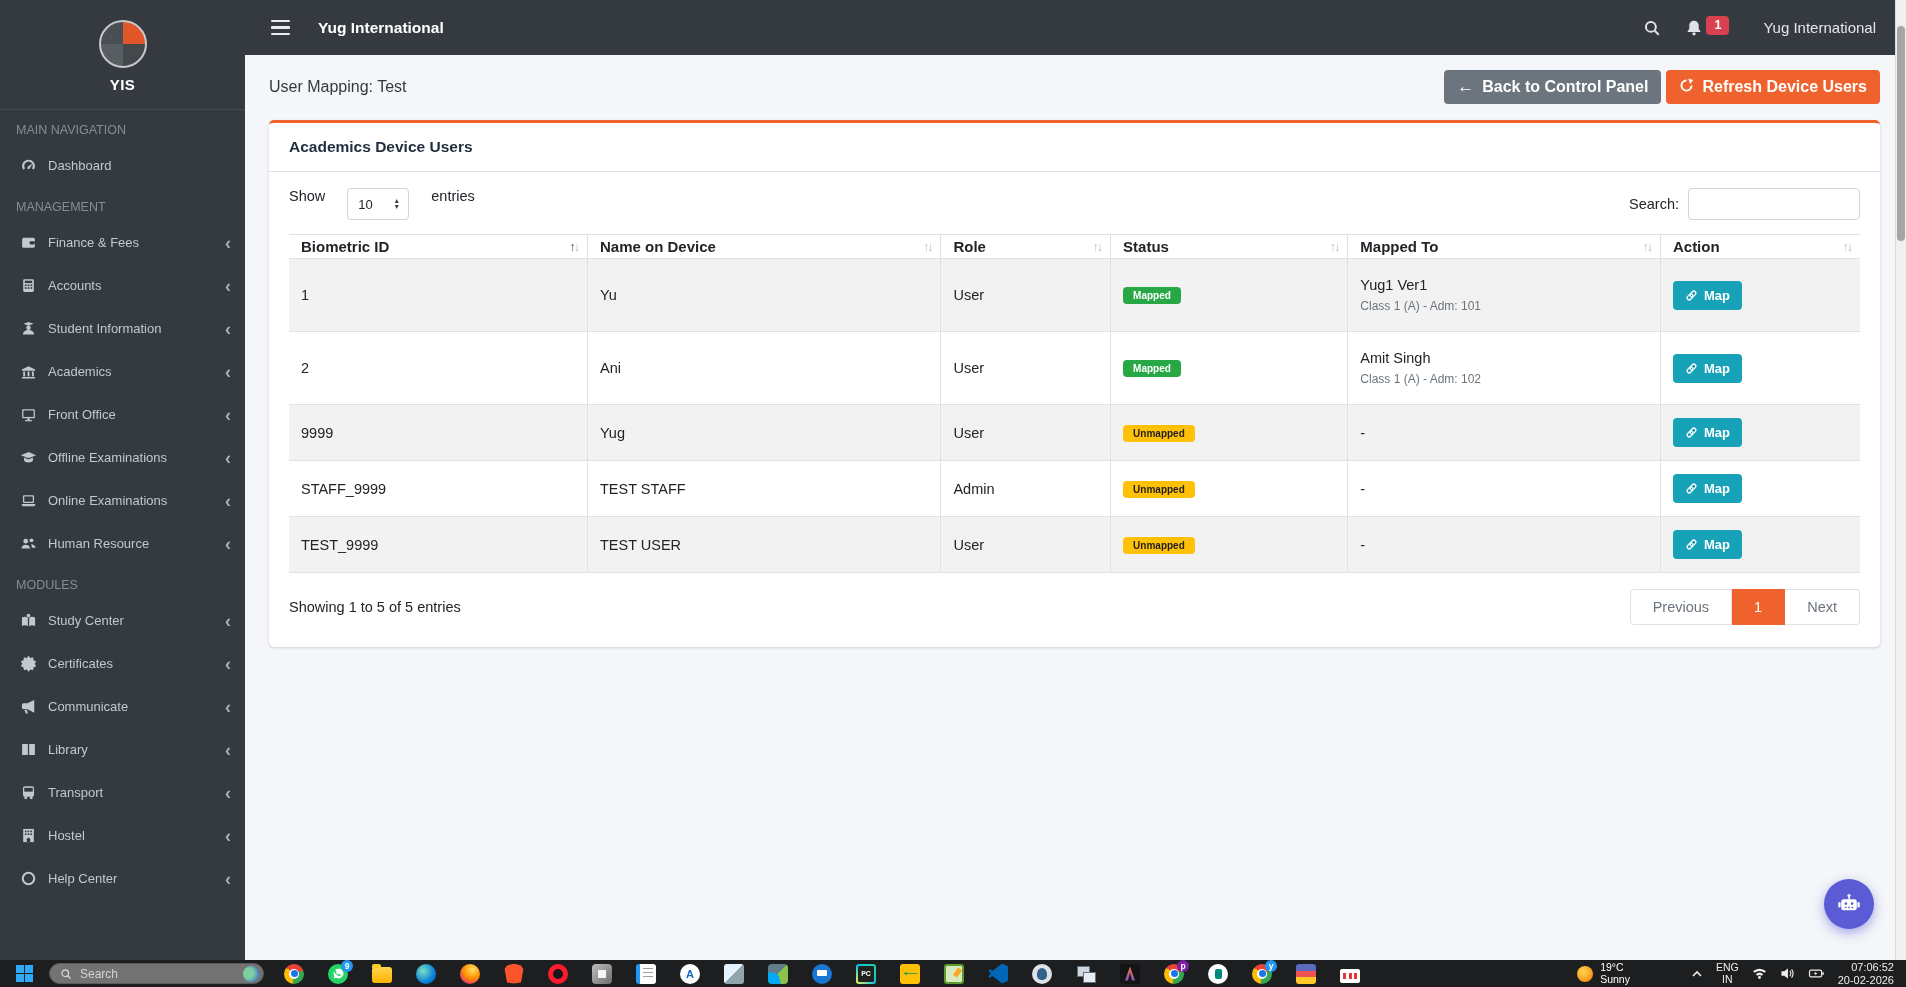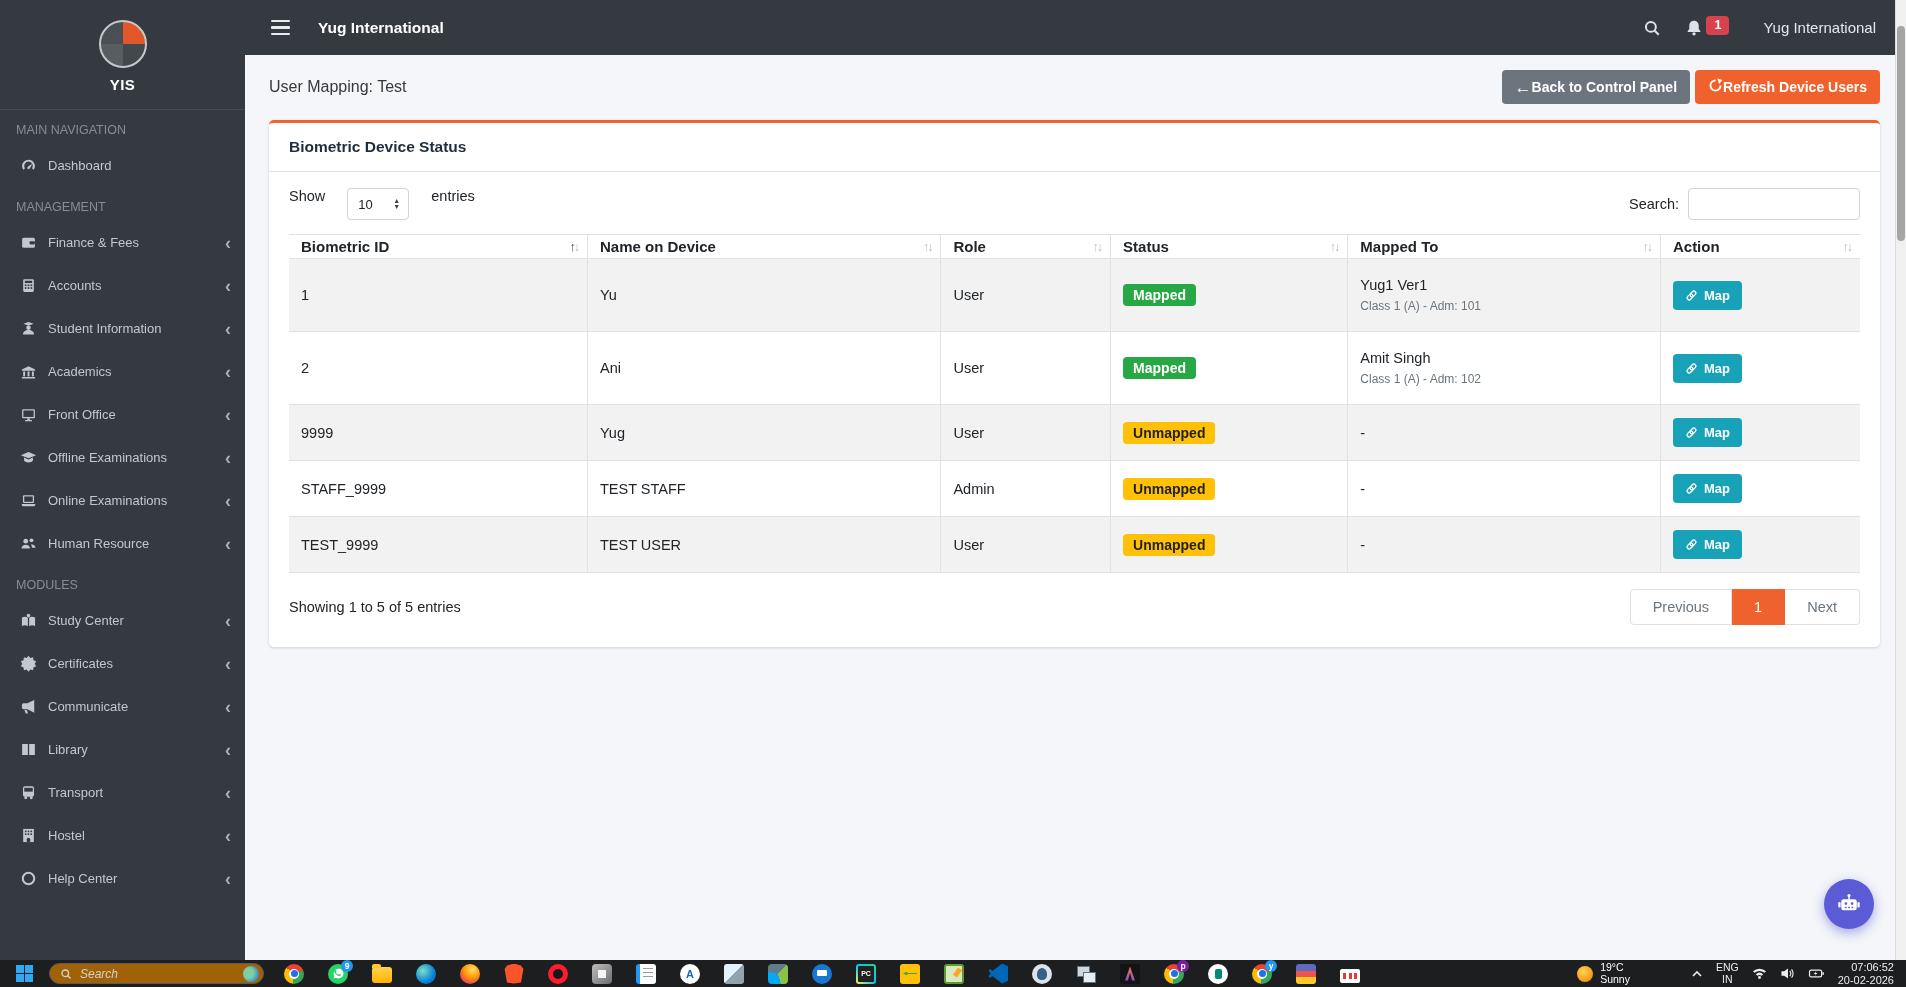--- a/index.html
+++ b/index.html
@@ -32,22 +32,22 @@
   .icbtn{cursor:pointer;display:flex;align-items:center;}
   
   .vscroll{position:absolute;right:0;top:0;width:10px;height:960px;background:#f0f0f0;border-left:1px solid #dcdcdc;z-index:5;}
   .vthumb{position:absolute;top:26px;left:1px;width:8px;height:215px;background:#a5a5a5;border-radius:4px;}
   
   .content{position:absolute;left:245px;top:55px;width:1651px;height:905px;background:#f4f6f9;
            box-sizing:border-box;padding:9px 16px 0 24px;}
   .pheader{display:flex;justify-content:space-between;align-items:center;height:46px;}
   .ptitle{font-size:16px;color:#35393d;}
   .pbtns{display:flex;gap:5px;}
-  .btn{height:34px;display:inline-flex;align-items:center;padding:0 13px;border-radius:4px;color:#fff;
-       font-weight:bold;font-size:14px;border:none;cursor:pointer;font-family:inherit;}
+  .btn{height:34px;display:inline-flex;align-items:center;gap:8px;padding:0 13px;border-radius:4px;color:#fff;
+       font-weight:bold;font-size:16px;border:none;cursor:pointer;font-family:inherit;}
   .btn-gray{background:#6c757d;}
   .btn-orange{background:#f0622d;}
   .backarrow::before{content:"\2190";font-weight:bold;font-size:17px;line-height:1;}
   
   .card{margin-top:10px;background:#fff;border-top:3px solid #f0622d;border-radius:5px;
         box-shadow:0 1px 3px rgba(0,0,0,.16);}
   .cardhead{padding:15px 20px;border-bottom:1px solid rgba(0,0,0,.12);font-weight:bold;font-size:15.5px;color:#1f2d3d;}
   .cardbody{padding:16px 20px 22px;}
   .controls{display:flex;justify-content:space-between;align-items:center;margin-bottom:14px;}
   .lenwrap{display:flex;align-items:flex-start;gap:22px;font-size:14.5px;color:#212529;}
@@ -64,21 +64,21 @@
   table.dt{width:100%;border-collapse:collapse;table-layout:fixed;}
   .dt th{padding:3px 12px;text-align:left;font-size:15px;color:#212529;position:relative;cursor:pointer;
          border-top:1px solid #dee2e6;border-bottom:1px solid #dee2e6;box-sizing:border-box;}
   .dt th+th,.dt td+td{border-left:1px solid #dee2e6;}
   .dt td{padding:10px 12px;font-size:14.5px;color:#212529;vertical-align:middle;border-bottom:1px solid #dee2e6;}
   .dt tbody tr:nth-child(odd){background:#f2f2f2;}
   tr.tall{height:73px;} tr.short{height:56px;}
   .sorts{position:absolute;right:9px;top:50%;transform:translateY(-50%);font-size:12.5px;letter-spacing:-2px;}
   .su::before{content:"\2191";} .sd::before{content:"\2193";}
   .sort-idle{color:#b9bfc4;} .sort-on{color:#3a3f44;}
-  .badge{display:inline-block;padding:3px 10px;border-radius:4px;font-size:14px;font-weight:bold;}
+  .badge{display:inline-block;padding:3px 10px;border-radius:4px;font-size:10px;font-weight:bold;}
   .b-green{background:#28a745;color:#fff;}
   .b-yellow{background:#ffc107;color:#211f1f;}
   .mname{font-weight:normal;}
   tr.short .mname{font-weight:normal;}
   .mdetail{font-size:12px;color:#6c757d;margin-top:6px;}
   .mdetail:empty{display:none;}
   .mapbtn{background:#17a2b8;border:none;color:#fff;font-weight:bold;font-size:13px;padding:7px 12px;
           border-radius:4px;display:inline-flex;align-items:center;gap:6px;cursor:pointer;font-family:inherit;}
   
   .tfoot{display:flex;justify-content:space-between;align-items:center;margin-top:16px;}
@@ -92,23 +92,23 @@
   
   .bot{position:absolute;left:1824px;top:879px;width:50px;height:50px;border-radius:50%;background:#5b5bd6;
        display:flex;align-items:center;justify-content:center;box-shadow:0 4px 12px rgba(70,70,210,.45);
        cursor:pointer;z-index:6;}
   
   .taskbar{position:absolute;left:0;top:960px;width:1906px;height:27px;background:#1d1e20;display:flex;
            align-items:center;padding:0 8px;box-sizing:border-box;z-index:7;}
   .start{width:17px;height:17px;display:grid;grid-template-columns:8px 8px;grid-template-rows:8px 8px;gap:1px;
          margin:0 16px 0 8px;cursor:pointer;flex:none;}
   .start span{background:#2fa8f5;}
-  .tsearch{width:215px;height:21px;background:#a16207;border:1px solid #5a5b5e;border-radius:11px;display:flex;
+  .tsearch{width:215px;height:21px;background:#737373;border:1px solid #5a5b5e;border-radius:11px;display:flex;
            align-items:center;padding:0 4px 0 10px;gap:8px;color:#cfd2d6;font-size:12px;margin-right:20px;
-           cursor:pointer;flex:none;box-sizing:border-box;font-style:italic;}
+           cursor:pointer;flex:none;box-sizing:border-box;}
   .tsearch .grow{flex:1;}
   .bird{width:16px;height:16px;border-radius:50%;background:radial-gradient(circle at 35% 45%,#7fd0a0 35%,#3f87c9 75%);flex:none;}
   .ticons{display:flex;align-items:center;gap:24px;}
   .ti{width:20px;height:20px;position:relative;cursor:pointer;flex:none;box-sizing:border-box;}
   .tibadge{position:absolute;top:-4px;right:-5px;width:12px;height:12px;border-radius:50%;color:#fff;font-size:8.5px;
            font-weight:bold;display:flex;align-items:center;justify-content:center;z-index:2;}
   .bg-blue{background:#2196f3;} .bg-purple{background:#7b1fa2;}
   .i-chrome{border-radius:50%;background:conic-gradient(from -50deg,#ea4335 0 33%,#34a853 33% 66%,#fbbc05 66% 100%);}
   .i-chrome::before{content:"";position:absolute;inset:5px;background:#fff;border-radius:50%;}
   .i-chrome::after{content:"";position:absolute;inset:6.5px;background:#1a73e8;border-radius:50%;}
@@ -406,21 +406,21 @@
           <span><svg width="15" height="15" viewBox="0 0 16 16">
                 <path d="M8 2.6a5.4 5.4 0 1 0 5.4 5.4" fill="none" stroke="#fff" stroke-width="2"></path>
                 <path d="M10 .4l5.2 1.8-3.4 4.1z" fill="#fff"></path>
               </svg></span>
           <span>Refresh Device Users</span>
         </button>
       </div>
     </div>
 
     <div class="card">
-      <div class="cardhead">Biometric Device Status</div>
+      <div class="cardhead">Academics Device Users</div>
       <div class="cardbody">
 
         <div class="controls">
           <div class="lenwrap">
             <span>Show</span>
             <span class="sel">
               <span>10</span>
               <span class="updn"></span>
             </span>
             <span>entries</span>

